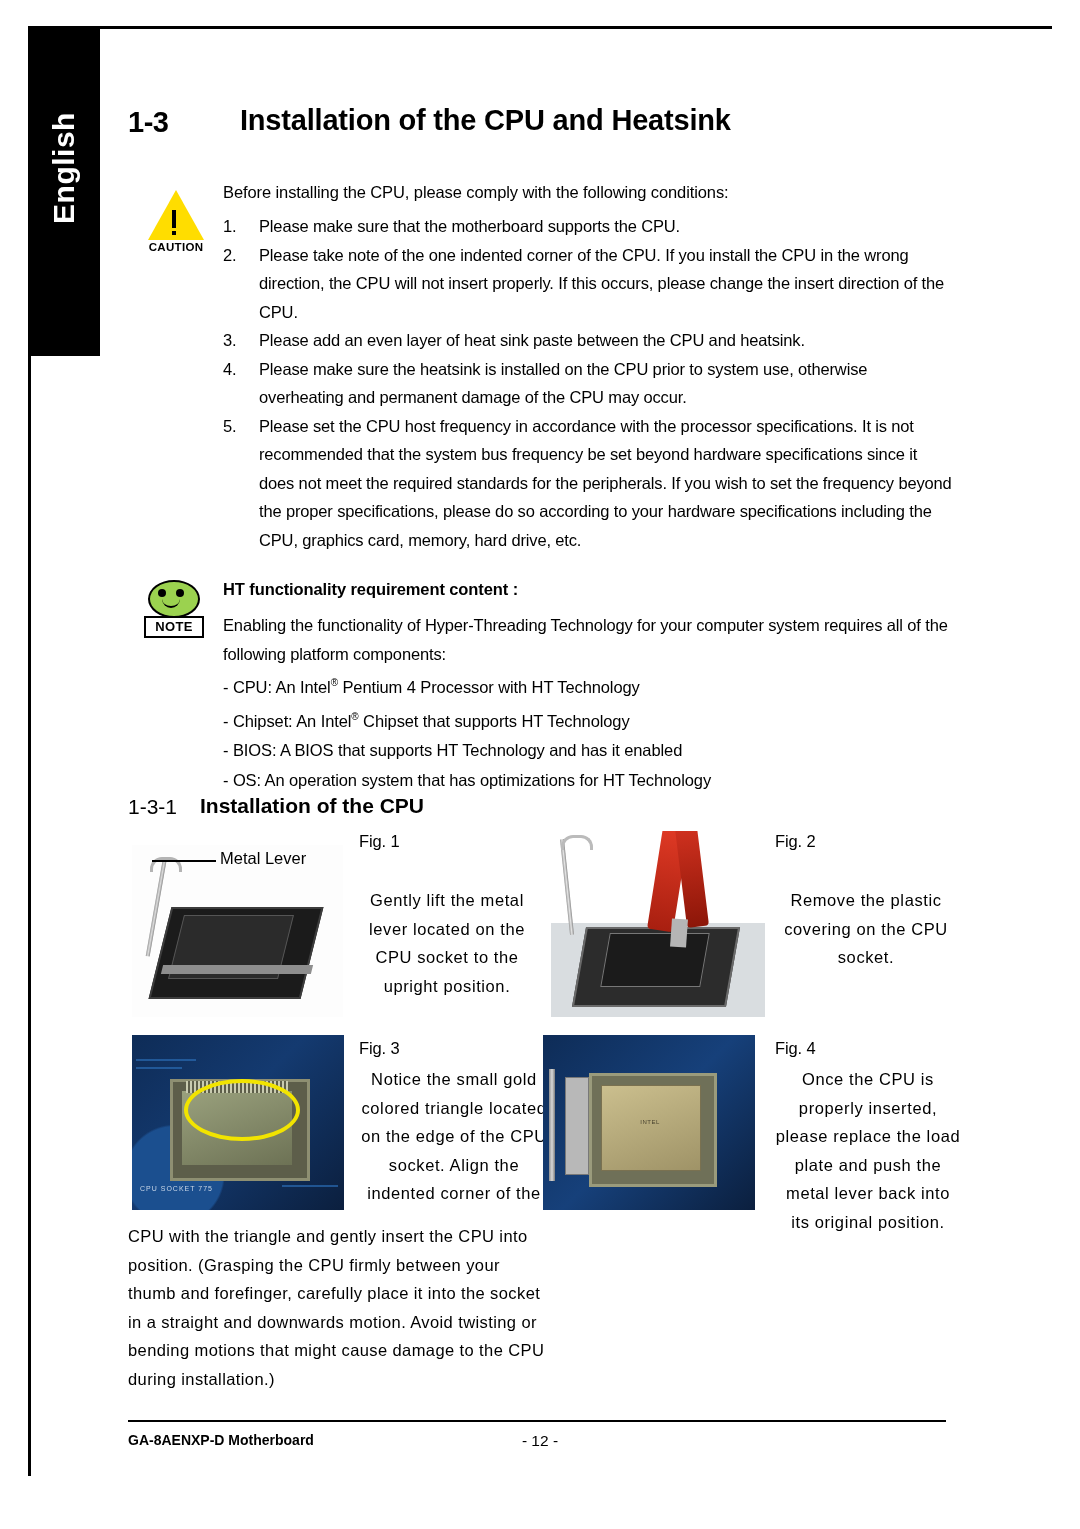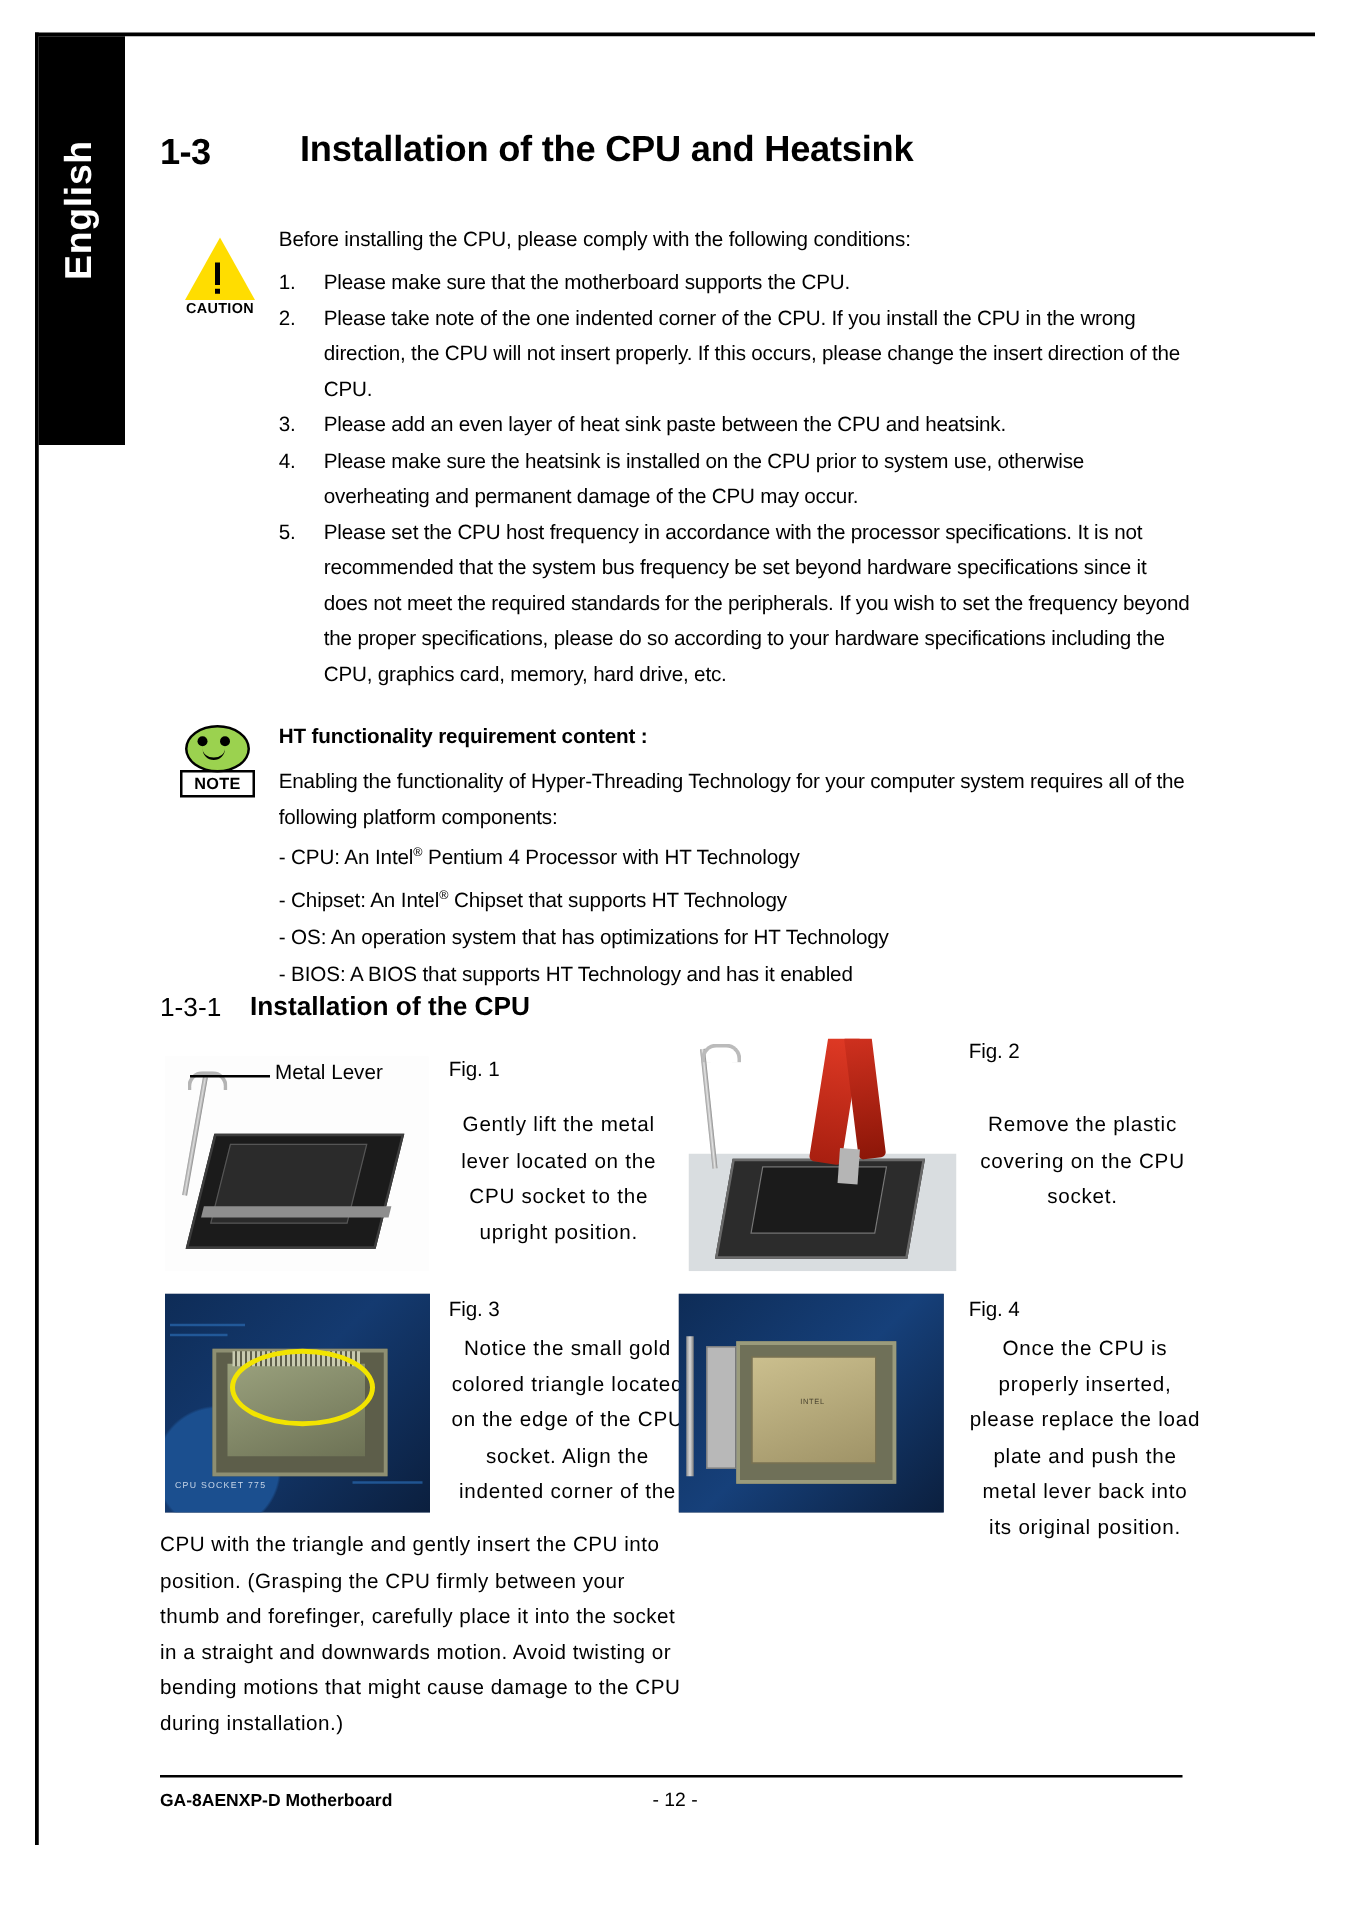--- a/index.html
+++ b/index.html
@@ -462,39 +462,39 @@
   <div class="note-eye r"></div>
   <div class="note-smile"></div>
   <div class="note-label">NOTE</div>
 </div>
 
 <div class="ht-title">HT functionality requirement content :</div>
 <div class="ht-body">Enabling the functionality of Hyper-Threading Technology for your computer system requires all of the following platform components:</div>
 <div class="ht-list">
   <div><span>- CPU: An Intel</span><sup class="reg">®</sup><span> Pentium 4 Processor with HT Technology</span></div>
   <div><span>- Chipset: An Intel</span><sup class="reg">®</sup><span> Chipset that supports HT Technology</span></div>
+  <div>- BIOS: A BIOS that supports HT Technology and has it enabled</div>
   <div>- OS: An operation system that has optimizations for HT Technology</div>
-  <div>- BIOS: A BIOS that supports HT Technology and has it enabled</div>
 </div>
 
 <div class="h2-num">1-3-1</div>
 <div class="h2-title">Installation of the CPU</div>
 
 <div class="photo ph1">
   <div class="lever-hook"></div>
   <div class="lever-arm"></div>
   <div class="socket-body"></div>
   <div class="pins"></div>
   <div class="socket-plate"></div>
   <div class="frame-bar"></div>
 </div>
 <div class="lever-callout-line"></div>
 <div class="lever-callout-text">Metal Lever</div>
 
-<div class="figcap" style="left:359px; top:832px;margin-top:15px;">Fig. 1</div>
+<div class="figcap" style="left:359px; top:832px;">Fig. 1</div>
 <div class="figtext spaced" style="left:359px; top:886px; width:176px;">Gently lift the metal lever located on the CPU socket to the upright position.</div>
 
 <div class="photo ph2">
   <div class="board"></div>
   <div class="socket"></div>
   <div class="plate"></div>
   <div class="lever"></div>
   <div class="lever-top"></div>
   <div class="tweezer1"></div>
   <div class="tweezer2"></div>

